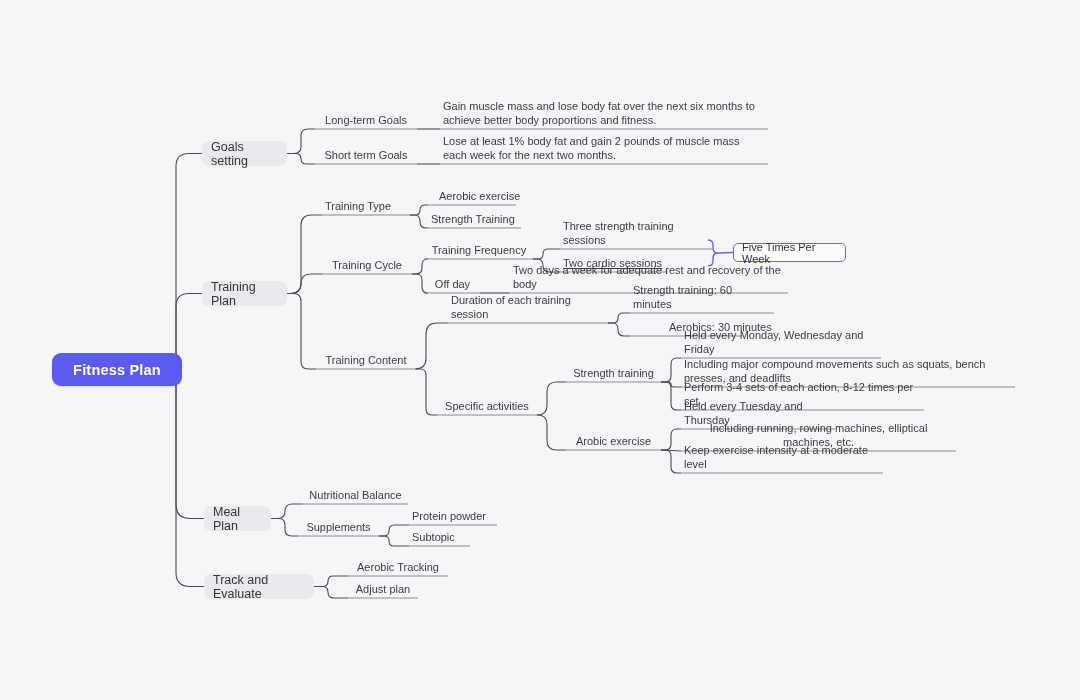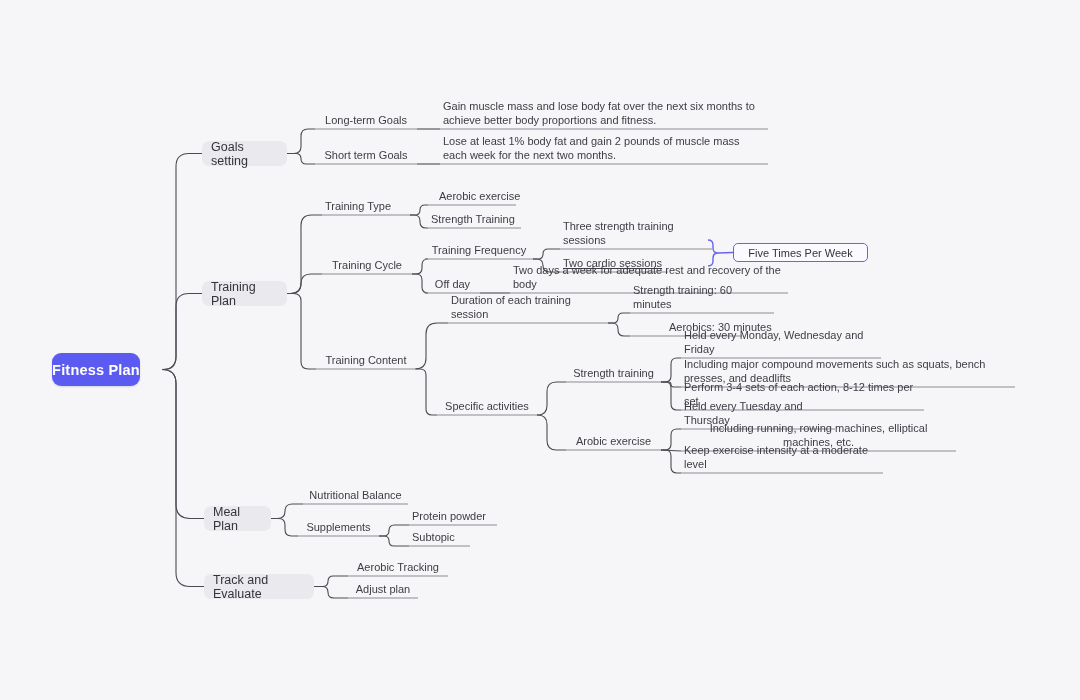--- a/index.html
+++ b/index.html
@@ -195,37 +195,37 @@
         <line x1="348" y1="576" x2="448" y2="576" class="leaf-rule"></line>
         <line x1="348" y1="598" x2="418" y2="598" class="leaf-rule"></line>
       </g>
     <g id="brace-layer">
         <path d="M708,240 Q713,240 713,245 L713,248 Q713,253 718,253 Q713,253 713,258 L713,261 Q713,266 708,266" class="brace"></path>
         <line x1="718" y1="253" x2="733" y2="252.5" class="brace"></line>
       </g>
   </svg>
 
 
-  <div class="node node-root" style="left: 52px; top: 353px; width: 88px; height: 33px;">Fitness Plan</div>
+  <div class="node node-root" style="left: 52px; top: 353px; width: 130px; height: 33px;">Fitness Plan</div>
 
   <div id="node-layer">
       <div class="node node-l1" style="left: 202px; top: 141px; width: 85px; height: 25px;">Goals setting</div>
       <div class="node node-plain center" style="left: 315px; top: 112px; width: 102px; height: 17px;">Long-term Goals</div>
       <div class="node node-plain left" style="left: 440px; top: 103px; width: 328px; height: 26px;">Gain muscle mass and lose body fat over the next six months to achieve better body proportions and fitness.</div>
       <div class="node node-plain center" style="left: 315px; top: 147px; width: 102px; height: 17px;">Short term Goals</div>
       <div class="node node-plain left" style="left: 440px; top: 138px; width: 328px; height: 26px;">Lose at least 1% body fat and gain 2 pounds of muscle mass each week for the next two months.</div>
       <div class="node node-l1" style="left: 202px; top: 281px; width: 85px; height: 25px;">Training Plan</div>
       <div class="node node-plain center" style="left: 314px; top: 198px; width: 88px; height: 17px;">Training Type</div>
       <div class="node node-plain left" style="left: 428px; top: 188px; width: 88px; height: 17px; margin-left: 8px;">Aerobic exercise</div>
       <div class="node node-plain left" style="left: 428px; top: 211px; width: 93px; height: 17px;">Strength Training</div>
       <div class="node node-plain center" style="left: 322px; top: 257px; width: 90px; height: 17px;">Training Cycle</div>
       <div class="node node-plain center" style="left: 425px; top: 242px; width: 108px; height: 17px;">Training Frequency</div>
       <div class="node node-plain left" style="left: 560px; top: 232px; width: 152px; height: 17px;">Three strength training sessions</div>
       <div class="node node-plain left" style="left: 560px; top: 255px; width: 108px; height: 17px; text-decoration: underline;">Two cardio sessions</div>
-      <div class="node node-box" style="left: 733px; top: 243px; width: 135px; height: 19px;">Five Times Per Week</div>
+      <div class="node node-box" style="left: 733px; top: 243px; width: 113px; height: 19px;">Five Times Per Week</div>
       <div class="node node-plain center" style="left: 425px; top: 276px; width: 55px; height: 17px;">Off day</div>
       <div class="node node-plain left" style="left: 510px; top: 276px; width: 278px; height: 17px;">Two days a week for adequate rest and recovery of the body</div>
       <div class="node node-plain center" style="left: 316px; top: 352px; width: 100px; height: 17px;">Training Content</div>
       <div class="node node-plain center" style="left: 448px; top: 306px; width: 160px; height: 17px;">Duration of each training session</div>
       <div class="node node-plain left" style="left: 630px; top: 296px; width: 144px; height: 17px;">Strength training: 60 minutes</div>
       <div class="node node-plain left" style="left: 630px; top: 319px; width: 112px; height: 17px; margin-left: 36px;">Aerobics: 30 minutes</div>
       <div class="node node-plain center" style="left: 437px; top: 398px; width: 100px; height: 17px;">Specific activities</div>
       <div class="node node-plain center" style="left: 566px; top: 365px; width: 95px; height: 17px;">Strength training</div>
       <div class="node node-plain left" style="left: 681px; top: 341px; width: 200px; height: 17px;">Held every Monday, Wednesday and Friday</div>
       <div class="node node-plain left" style="left: 681px; top: 361px; width: 334px; height: 26px;">Including major compound movements such as squats, bench presses, and deadlifts</div>

